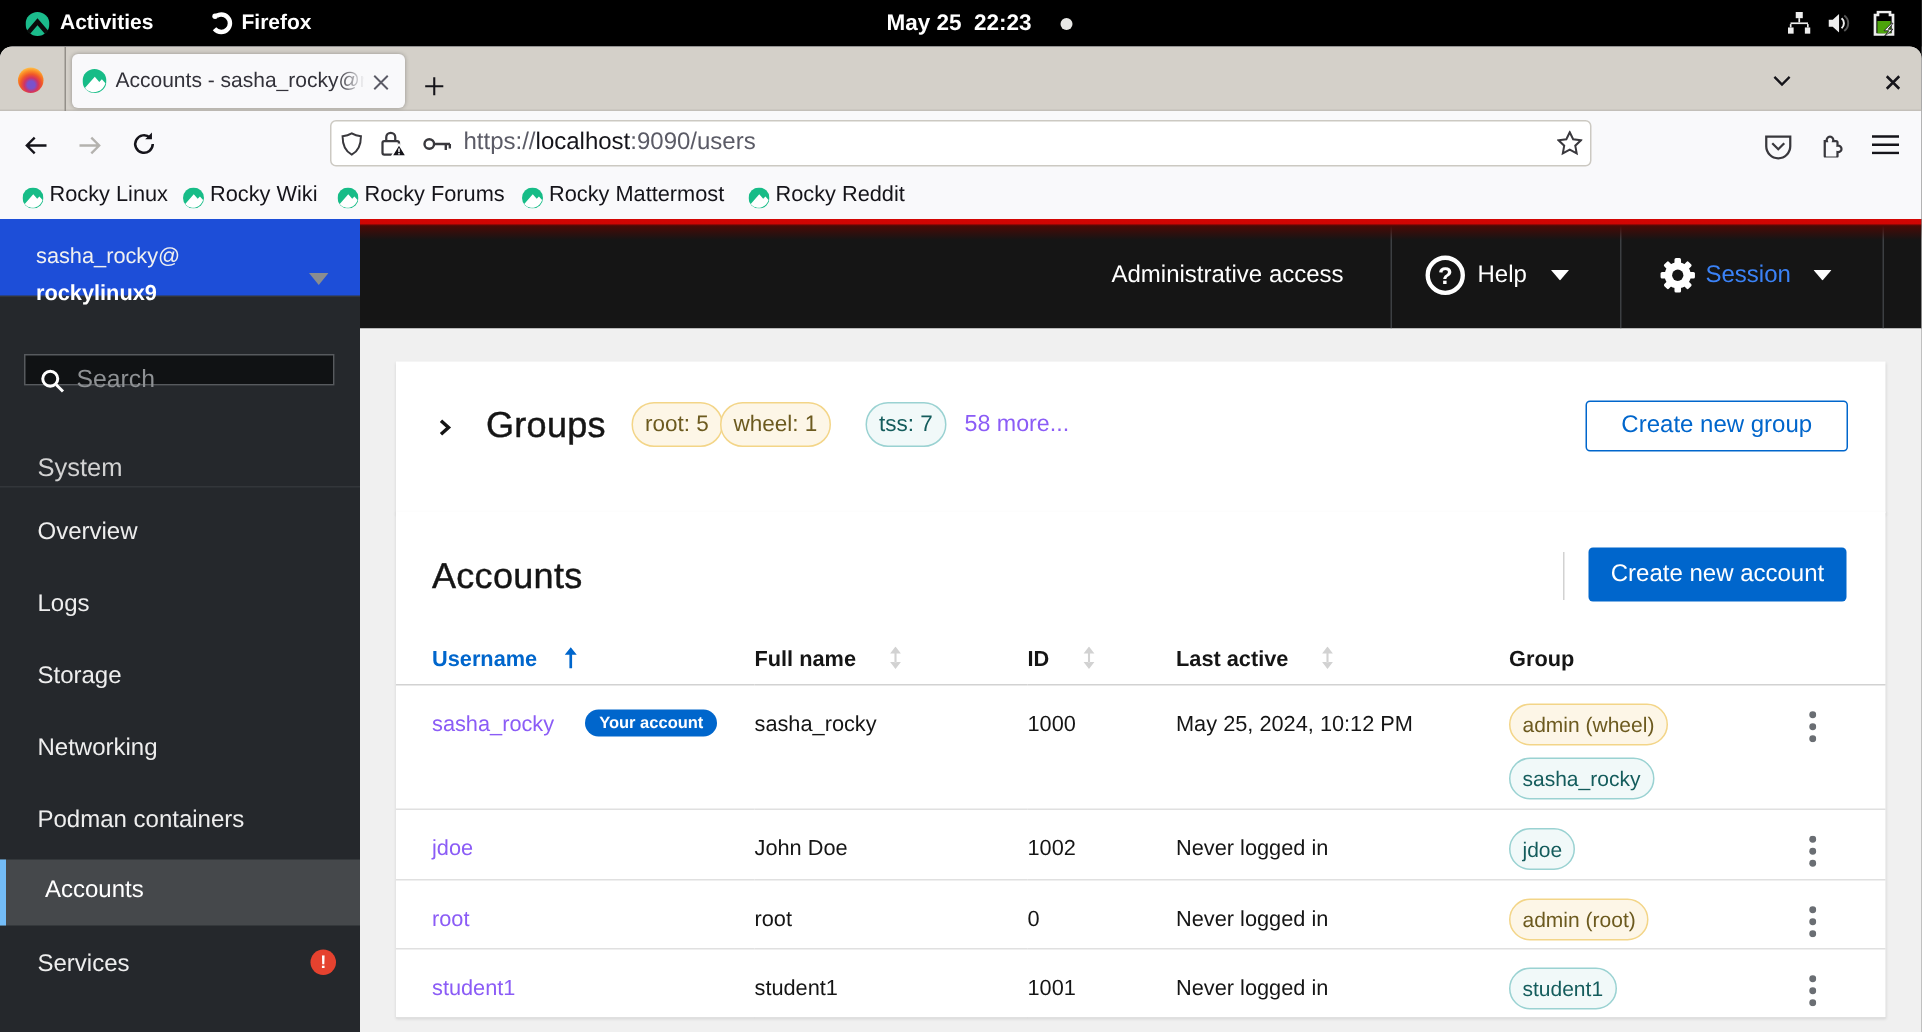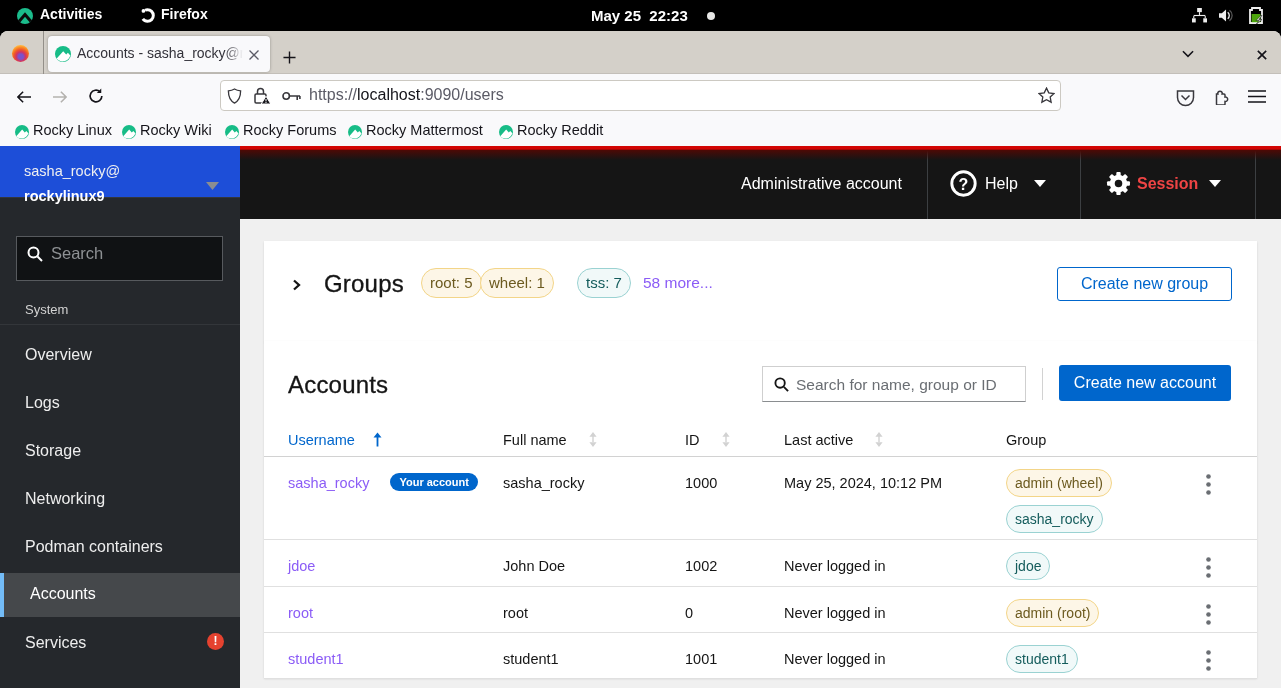--- a/index.html
+++ b/index.html
@@ -27,21 +27,21 @@
   #card-groups { top:22px; height:101px;text-decoration:underline; }
   #card-accounts { top:122px; height:337px; }
   .chip { display:inline-block; border-radius:15px; font-size:15px; line-height:22px; padding:3px 8px; }
   #acct .chip { font-size:14px; line-height:20px; border-radius:14px; }
   .chip.gold { background:#fdf6e7; border:1px solid #f3d588; color:#6c5a1f; }
   .chip.cyan { background:#f1f9f9; border:1px solid #9ad2d2; color:#145c5c; }
   a.bluelink { color:#8b5cf6; text-decoration:none; }
   .navitem { left:0; width:240px; height:48px; padding:14px 0 0 25px; font-size:16px; color:#eeeeee; }
   .mdiv { top:4px; width:1px; height:69px; background:#3c3f42; }
   .sorti { margin-left:18px; vertical-align:-2px; }
-  #acct th { font-weight:normal; }
+  #acct th { font-weight:bold; }
   #acct th:first-child, #acct td:first-child { padding-left:24px; }
   #acct td:last-child { padding-left:16px; }
   
   table#acct { border-collapse:collapse; table-layout:fixed; width:993px; }
   #acct th { text-align:left; font-size:14.5px; color:#151515; }
   #acct td { vertical-align:top; font-size:14.5px; color:#151515; padding:0; }
   #acct tr { border-bottom:1px solid #e0e0e0; }
 </style>
 </head>
 <body>
@@ -166,42 +166,42 @@
     </svg>
     <span class="abs" style="left:366px;top:5px">Rocky Mattermost</span>
     <svg class="abs rky" style="left:499px;top:8px" width="14" height="14" viewBox="0 0 16 16">
       <circle cx="8" cy="8" r="8" fill="#17bc87"></circle>
       <path d="M1.7 12.5 L8.2 5.2 L11.2 8.6 L12.9 6.8 L15.3 9.5 A8 8 0 0 1 2.5 13.6 Z" fill="#fff"></path>
     </svg>
     <span class="abs" style="left:517px;top:5px">Rocky Reddit</span>
   </div>
   <div id="page">
     <div id="masthead">
-      <span class="abs" style="left:501px;top:29px;font-size:16px;color:#fff;">Administrative account</span>
+      <span class="abs" style="left:501px;top:29px;font-size:16px;color:#fff;">Administrative access</span>
       <div class="abs mdiv" style="left:687px;"></div>
       <svg class="abs" style="left:710px;top:24px" width="27" height="27" viewBox="0 0 27 27">
         <circle cx="13.5" cy="13.5" r="11.7" fill="none" stroke="#fff" stroke-width="2.9"></circle>
         <text x="13.5" y="19.5" text-anchor="middle" font-size="16" font-weight="bold" fill="#fff" font-family="Liberation Sans">?</text>
       </svg>
       <span class="abs" style="left:745px;top:29px;font-size:16px;color:#fff;">Help</span>
       <svg class="abs" style="left:794px;top:34px" width="12" height="7" viewBox="0 0 12 7">
           <path d="M0 0 h12 l-6 7 z" fill="#fff"></path>
         </svg>
       <div class="abs mdiv" style="left:840px;"></div>
       <svg class="abs" style="left:866px;top:25px" width="25" height="25" viewBox="0 0 24 24" fill="#fff">
         <g>
             <rect x="9.9" y="1" width="4.2" height="22" rx="1"></rect>
         <rect x="9.9" y="1" width="4.2" height="22" rx="1" transform="rotate(45 12 12)"></rect>
         <rect x="9.9" y="1" width="4.2" height="22" rx="1" transform="rotate(90 12 12)"></rect>
         <rect x="9.9" y="1" width="4.2" height="22" rx="1" transform="rotate(135 12 12)"></rect>
         <path fill-rule="evenodd" d="M12 3.6 a8.4 8.4 0 1 0 0 16.8 a8.4 8.4 0 1 0 0-16.8 M12 8.3 a3.7 3.7 0 1 1 0 7.4 a3.7 3.7 0 1 1 0-7.4" fill="#fff"></path>
         <circle cx="12" cy="12" r="3.6" fill="#151515"></circle>
           </g>
         </svg>
-      <span class="abs" style="left:897px;top:29px;font-size:16px;color:#ef4444;font-weight:bold;">Session</span>
+      <span class="abs" style="left:897px;top:29px;font-size:16px;color:#3b82f6;">Session</span>
       <svg class="abs" style="left:969px;top:34px" width="12" height="7" viewBox="0 0 12 7">
           <path d="M0 0 h12 l-6 7 z" fill="#fff"></path>
         </svg>
       <div class="abs mdiv" style="left:1015px;"></div>
     </div>
     <div id="mastred"></div>
     <div id="content">
       <div class="card" id="card-groups">
         <svg class="abs" style="left:28px;top:38px" width="9" height="12" viewBox="0 0 9 12" fill="none" stroke="#151515" stroke-width="2.3">
           <path d="M2 1.5 L7 6 L2 10.5"></path>
@@ -209,27 +209,20 @@
         <span class="abs" style="left:60px;top:29px;font-size:24px;font-weight:500;color:#151515;letter-spacing:.2px;-webkit-text-stroke:.3px #151515;">Groups</span>
         <span class="chip gold abs" style="left:157px;top:27px;">root: 5</span>
         <span class="chip gold abs" style="left:216px;top:27px;">wheel: 1</span>
         <span class="chip cyan abs" style="left:313px;top:27px;">tss: 7</span>
         <a class="bluelink abs" style="left:379px;top:33px;font-size:15.5px;">58 more...</a>
         <span class="abs" style="left:793px;top:26px;width:175px;height:34px;border:1px solid #0066cc;border-radius:3px;
           color:#0066cc;font-size:16px;text-align:center;line-height:32px;">Create new group</span>
       </div>
       <div class="card" id="card-accounts">
         <span class="abs" style="left:24px;top:30px;font-size:24px;font-weight:500;color:#151515;letter-spacing:.2px;-webkit-text-stroke:.3px #151515;">Accounts</span>
-        <div class="abs" style="left:498px;top:25px;width:264px;height:36px;background:#fff;border:1px solid #cfcfcf;border-bottom-color:#8a8d90;">
-          <svg class="abs" style="left:11px;top:10px" width="15" height="15" viewBox="0 0 16 16" fill="none" stroke="#151515" stroke-width="2">
-            <circle cx="6.5" cy="6.5" r="5"></circle>
-              <path d="M10.5 10.5 L15 15"></path>
-            </svg>
-          <span class="abs" style="left:33px;top:9px;font-size:15.5px;color:#6a6e73;">Search for name, group or ID</span>
-        </div>
         <div class="abs" style="left:778px;top:27px;width:1px;height:32px;background:#d2d2d2;"></div>
         <span class="abs" style="left:795px;top:24px;width:172px;height:36px;background:#0066cc;border-radius:3px;
           color:#fff;font-size:16px;text-align:center;line-height:36px;">Create new account</span>
         <table id="acct" class="abs" style="left:0;top:83px;">
           <colgroup>
               <col style="width:239px">
               <col style="width:182px">
               <col style="width:99px">
               <col style="width:222px">
               <col style="width:184px">
@@ -312,28 +305,28 @@
       </div>
     </div>
     <div id="sidebar">
       <div class="abs" style="left:0;top:0;width:240px;height:52px;background:#1d4ed8;border-bottom:1px solid #33363a;text-align:center;">
         <div class="abs" style="left:24px;top:17px;font-size:14.5px;color:#f0f0f0;">sasha_rocky@</div>
         <div class="abs" style="left:24px;top:42px;font-size:14.5px;font-weight:bold;color:#fff;">rockylinux9</div>
         <svg class="abs" style="left:206px;top:36px" width="13" height="8" viewBox="0 0 13 8">
             <path d="M0 0 h13 l-6.5 8 z" fill="#8a8d90"></path>
           </svg>
       </div>
-      <div class="abs" style="left:16px;top:90px;width:207px;height:45px;background:#101214;border:1px solid #575a5e;">
+      <div class="abs" style="left:16px;top:90px;width:207px;height:21px;background:#101214;border:1px solid #575a5e;">
         <svg class="abs" style="left:10px;top:9px" width="16" height="16" viewBox="0 0 16 16" fill="none" stroke="#fff" stroke-width="2">
           <circle cx="6.5" cy="6.5" r="5"></circle>
             <path d="M10.5 10.5 L15 15"></path>
           </svg>
         <span class="abs" style="left:34px;top:7px;font-size:16.5px;color:#8e9194;">Search</span>
       </div>
-      <div class="abs" style="left:25px;top:156px;font-size:13px;color:#d2d2d2;">System</div>
+      <div class="abs" style="left:25px;top:156px;font-size:17px;color:#d2d2d2;">System</div>
       <div class="abs" style="left:0;top:178px;width:240px;height:1px;background:#33363a;"></div>
       <div class="abs navitem" style="top:186px;">Overview</div>
       <div class="abs navitem" style="top:234px;">Logs</div>
       <div class="abs navitem" style="top:330px;">Networking</div>
       <div class="abs navitem" style="top:282px;">Storage</div>
       <div class="abs navitem" style="top:378px;">Podman containers</div>
       <div class="abs" style="left:0;top:427px;width:240px;height:44px;background:#45484b;border-left:4px solid #73bcf7;">
         <span class="abs" style="left:26px;top:12px;font-size:16px;color:#fff;">Accounts</span>
       </div>
       <div class="abs navitem" style="top:474px;">Services</div>

